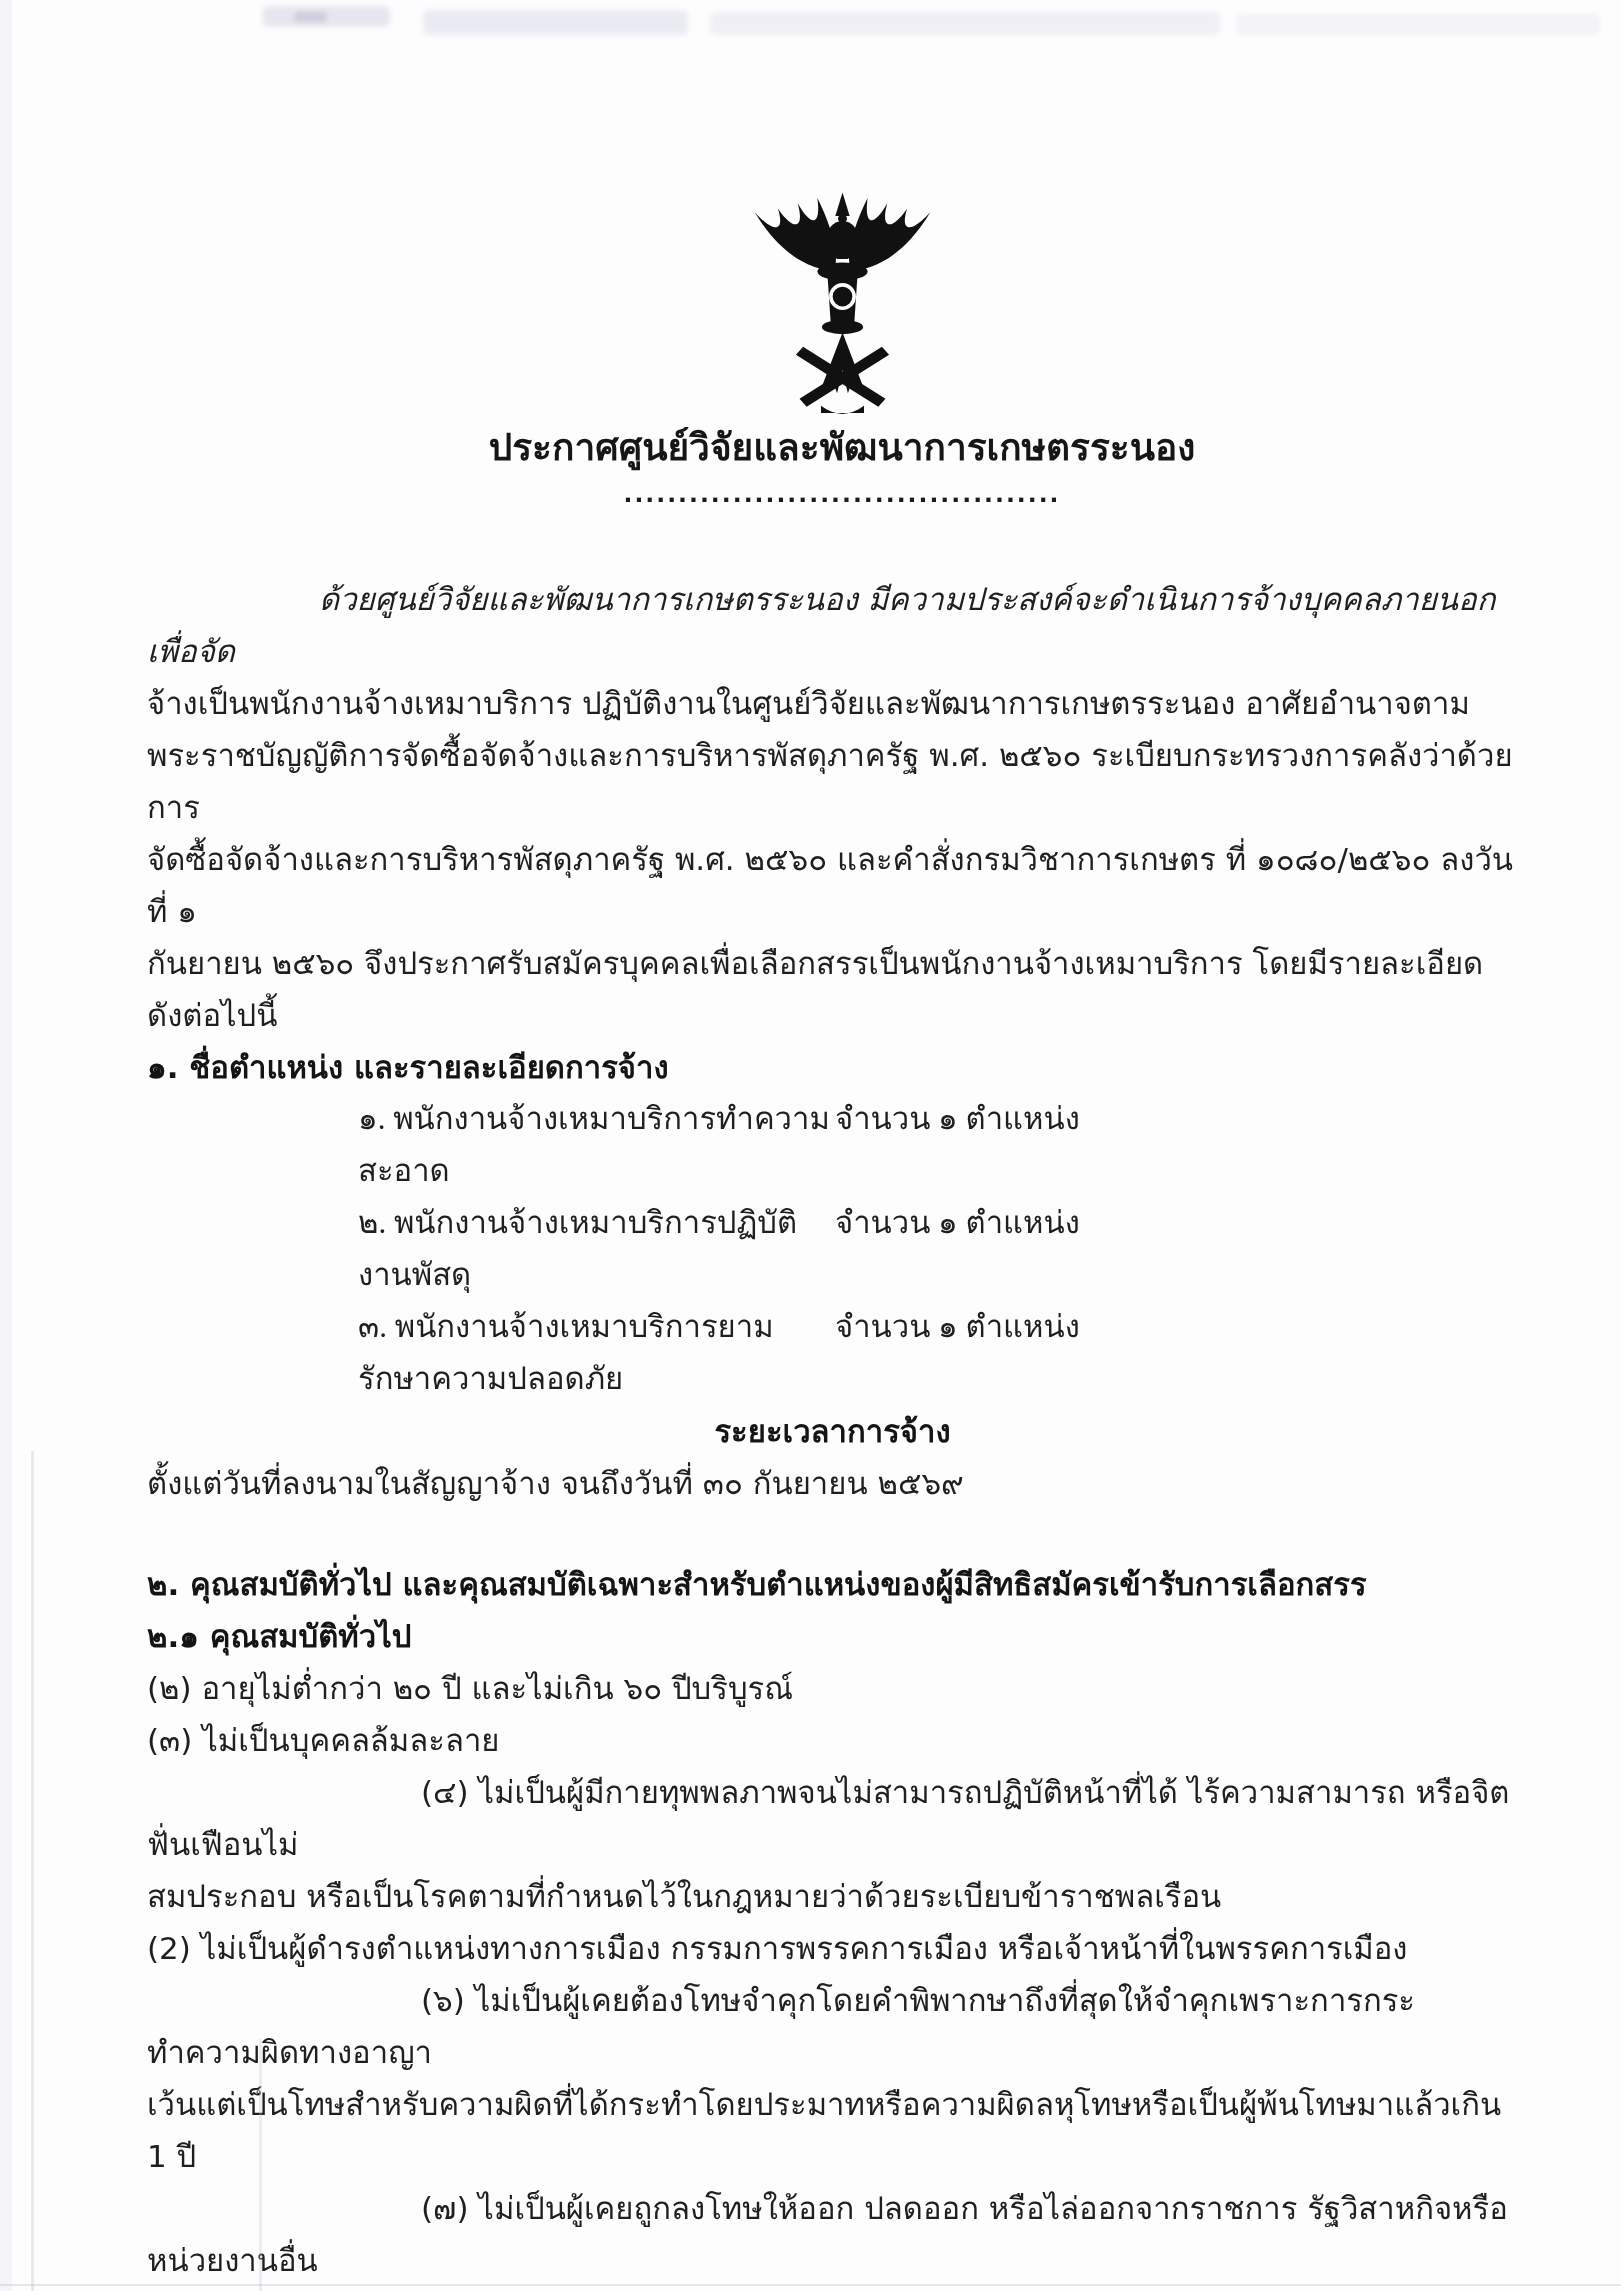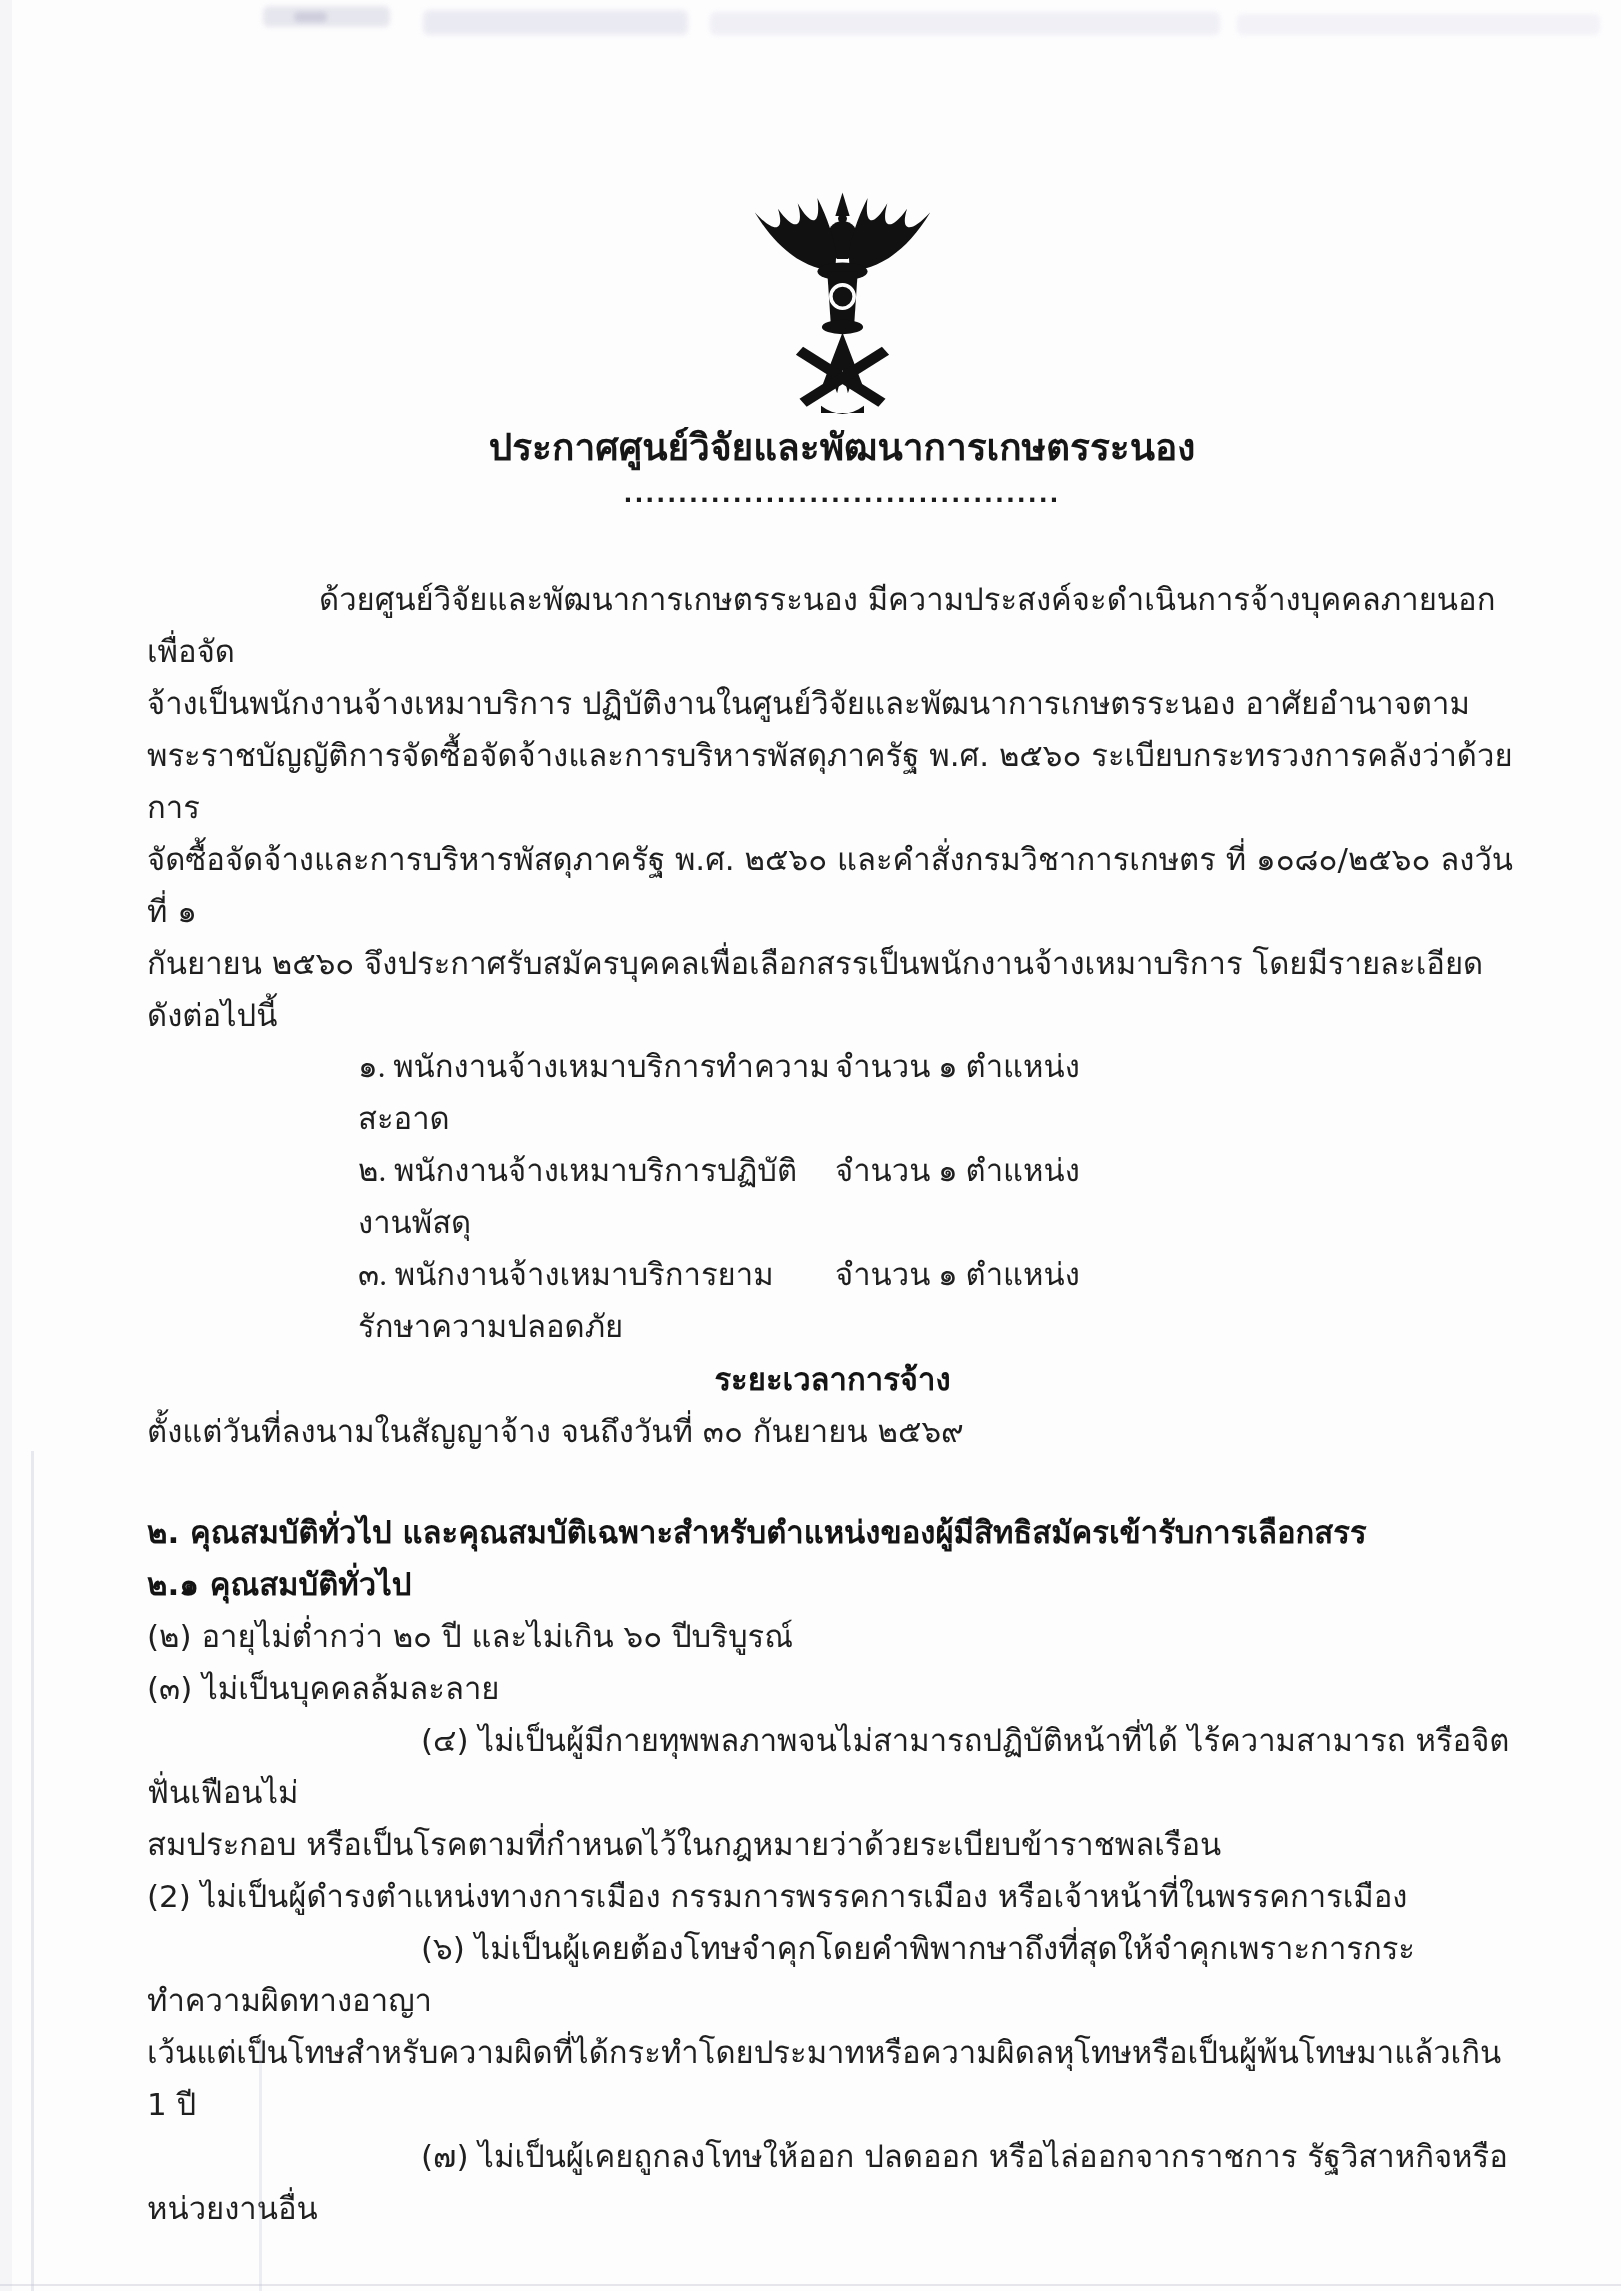--- a/index.html
+++ b/index.html
@@ -22,21 +22,21 @@
   .s4{left:1237px;top:13.7px;width:363px;height:21.6px;background:#ebebf3;opacity:.6;}
   .s5{left:294px;top:11.8px;width:33px;height:9.8px;background:#c7c7d8;opacity:.8;}
 
   .header{margin:0;padding-top:189px;padding-left:63px;text-align:center;}
   .emblem{display:block;margin:0 auto;}
   .title-line{font-size:37px;font-weight:700;line-height:51px;color:#161616;}
   .dots-line{font-size:23.5px;font-weight:700;line-height:39px;letter-spacing:2px;color:#1b1b1b;margin-top:2px;}
 
   .body{margin:59px 103px 0 147px;font-size:31px;line-height:52px;}
   .body p{margin:0;}
-  .intro{text-indent:172px;}
+  .intro{text-indent:172px;font-style:italic;}
   .sec-heading{margin-left:172px;font-weight:700;color:#141414;}
   .pos-row{display:flex;margin-left:211px;font-family:Liberation Serif, serif;}
   .pos-name{width:477px;flex:0 0 auto;}
   .pos-count{flex:0 0 auto;}
   .duration-head{margin-left:211px;font-weight:700;color:#141414;text-align:center;}
   .duration-text{margin-left:211px;}
   .gap-lg{height:49px;}
   .sub-heading{margin-left:240px;font-weight:700;color:#141414;}
   .qual{margin-left:274px;}
   .qual-wrap{text-indent:274px;margin-left:0;}
@@ -79,20 +79,21 @@
 
   <div class="body">
 
     <p class="intro">ด้วยศูนย์วิจัยและพัฒนาการเกษตรระนอง มีความประสงค์จะดำเนินการจ้างบุคคลภายนอกเพื่อจัด</p>
     <p>จ้างเป็นพนักงานจ้างเหมาบริการ ปฏิบัติงานในศูนย์วิจัยและพัฒนาการเกษตรระนอง อาศัยอำนาจตาม</p>
     <p>พระราชบัญญัติการจัดซื้อจัดจ้างและการบริหารพัสดุภาครัฐ พ.ศ. ๒๕๖๐ ระเบียบกระทรวงการคลังว่าด้วยการ</p>
     <p>จัดซื้อจัดจ้างและการบริหารพัสดุภาครัฐ พ.ศ. ๒๕๖๐ และคำสั่งกรมวิชาการเกษตร ที่ ๑๐๘๐/๒๕๖๐ ลงวันที่ ๑</p>
     <p>กันยายน ๒๕๖๐ จึงประกาศรับสมัครบุคคลเพื่อเลือกสรรเป็นพนักงานจ้างเหมาบริการ โดยมีรายละเอียด</p>
     <p>ดังต่อไปนี้</p>
 
+    <p class="sec-heading">๑. ชื่อตำแหน่ง และรายละเอียดการจ้าง</p>
 
     <div class="pos-row">
       <span class="pos-name">๑. พนักงานจ้างเหมาบริการทำความสะอาด</span>
       <span class="pos-count">จำนวน ๑ ตำแหน่ง</span>
     </div>
     <div class="pos-row">
       <span class="pos-name">๒. พนักงานจ้างเหมาบริการปฏิบัติงานพัสดุ</span>
       <span class="pos-count">จำนวน ๑ ตำแหน่ง</span>
     </div>
     <div class="pos-row">

